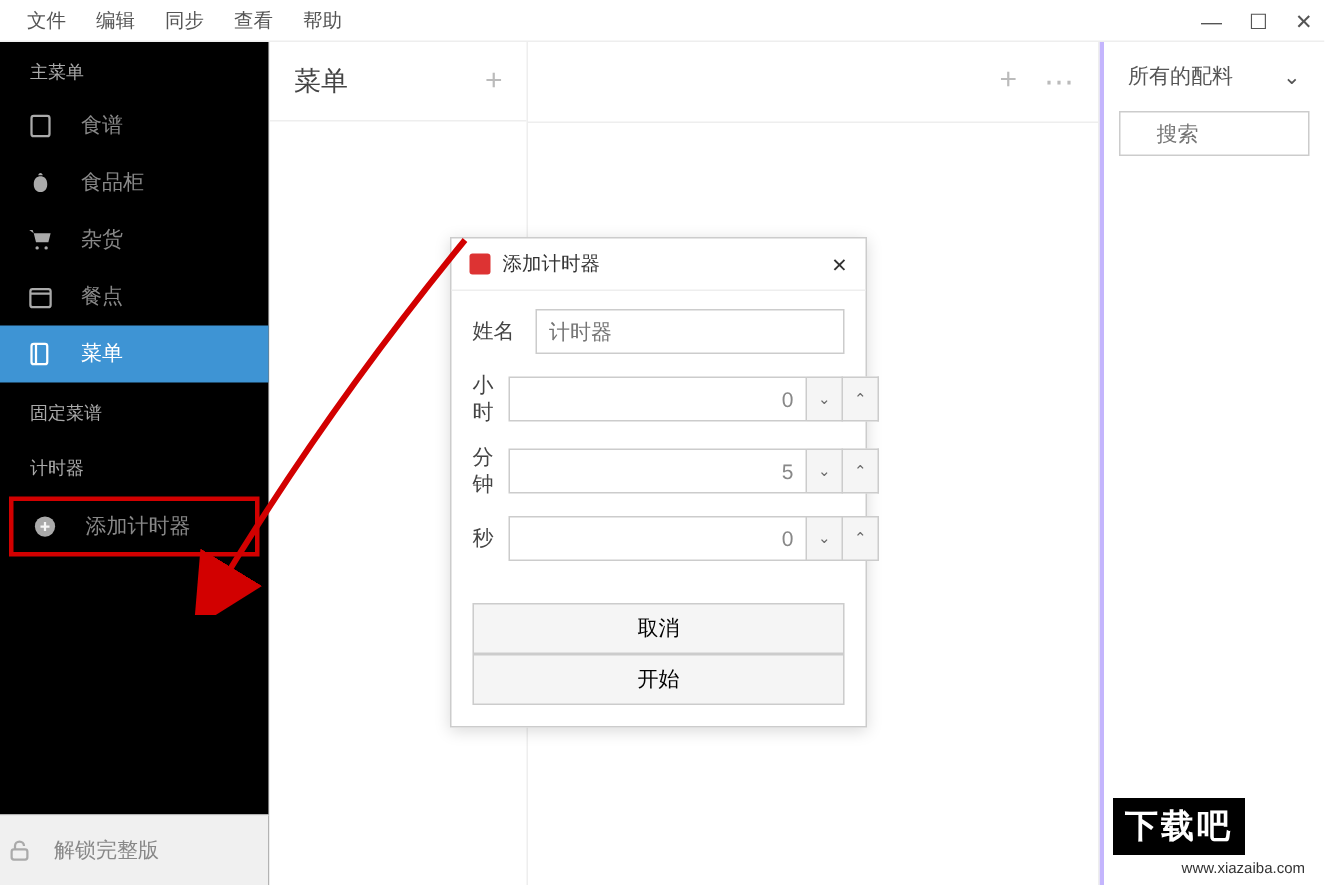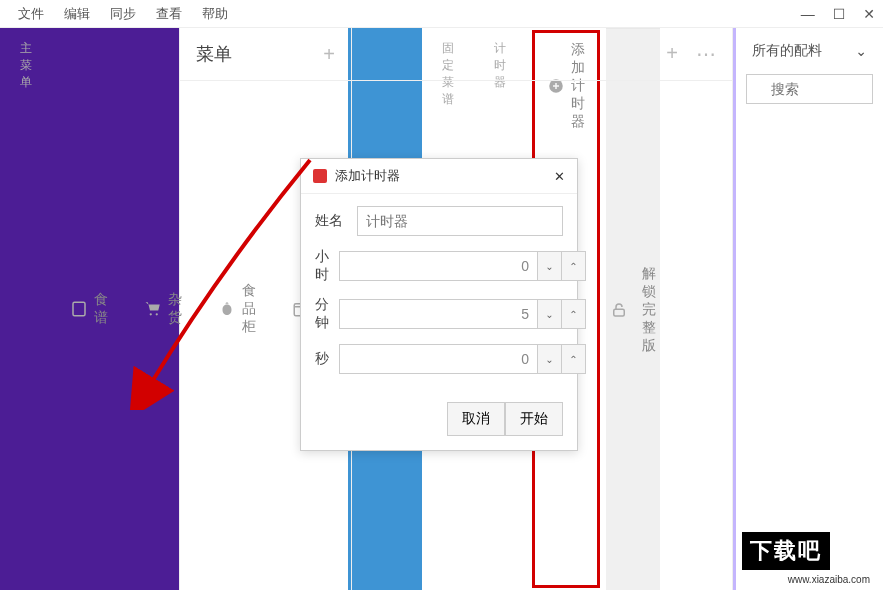--- a/index.html
+++ b/index.html
@@ -5,23 +5,23 @@
 * { margin: 0; padding: 0; box-sizing: border-box; font-family: "Microsoft YaHei", sans-serif; }
 body { width: 883px; height: 590px; background: #fff; position: relative; overflow: hidden; font-size: 14px; color: #333; }
 
 .menubar { height: 28px; display: flex; align-items: center; padding: 1px 8px; border-bottom: 1px solid #eee; }
 .menubar .menu-item { padding: 4px 10px; font-size: 13px; color: #555; cursor: pointer; }
 .window-controls { position: absolute; right: 8px; top: 0; height: 28px; display: flex; align-items: center; gap: 18px; }
 .window-controls span { cursor: pointer; color: #555; font-size: 14px; }
 
 .main { display: flex; height: calc(100% - 28px); }
 
-.sidebar { width: 180px; background: #4c1d95; display: flex; border-right: 1px solid #eee; }
+.sidebar { width: 180px; background: #000000; display: flex; flex-direction: column; border-right: 1px solid #eee; }
 .sidebar-heading { font-size: 12px; color: #aaa; padding: 12px 20px 8px; }
-.sidebar-item { display: flex; align-items: center; padding: 10px 18px; gap: 6px; color: #888; cursor: pointer; }
+.sidebar-item { display: flex; align-items: center; padding: 10px 18px; gap: 18px; color: #888; cursor: pointer; }
 .sidebar-item.active { background: #3e94d4; color: #fff; }
 .sidebar-item .icon { width: 18px; height: 18px; display: flex; align-items: center; justify-content: center; }
 .sidebar-item .label { font-size: 14px; }
 .sidebar-spacer { flex: 1; }
 .unlock { display: flex; align-items: center; gap: 14px; padding: 14px 4px; color: #888; border-top: 1px solid #e8e8e8; background: #f0f0f0; cursor: pointer; }
 .highlight-box { border: 3px solid #d20000; margin: 2px 6px; }
 .highlight-box .sidebar-item { padding: 8px 12px; }
 
 .center { flex: 1; position: relative; }
 .col-header { display: flex; align-items: center; justify-content: space-between; padding: 14px 16px; border-bottom: 1px solid #eee; }
@@ -41,21 +41,21 @@
 .dialog-title { display: flex; align-items: center; justify-content: space-between; padding: 8px 12px; border-bottom: 1px solid #eee; font-size: 13px; }
 .dialog-title .left { display: flex; align-items: center; gap: 8px; }
 .dialog-icon { width: 14px; height: 14px; background: #d33; border-radius: 2px; }
 .dialog-body { padding: 12px 14px 16px; }
 .dialog-row { display: flex; align-items: center; gap: 10px; margin-bottom: 12px; }
 .dialog-row label { width: 32px; font-size: 14px; color: #444; }
 .dialog-row input[type=text] { flex: 1; border: 1px solid #ccc; padding: 6px 8px; font-size: 14px; color: #888; }
 .spinner { flex: 1; display: flex; }
 .spinner input { flex: 1; border: 1px solid #ccc; padding: 6px 8px; text-align: right; font-size: 14px; }
 .spin-btn { width: 24px; border: 1px solid #ccc; border-left: none; background: #f5f5f5; cursor: pointer; display: flex; align-items: center; justify-content: center; font-size: 10px; color: #666; }
-.dialog-buttons { display: flex; justify-content: flex-end; padding: 0 14px 14px; }
+.dialog-buttons { display: flex; justify-content: flex-end; padding: 0 14px 14px; flex-direction: column; }
 .dialog-buttons button { padding: 7px 14px; border: 1px solid #ccc; background: #f5f5f5; cursor: pointer; font-size: 14px; }
 
 .arrow-svg { position: absolute; left: 110px; top: 150px; pointer-events: none; }
 
 .watermark { position: absolute; right: 13px; bottom: 2px; width: 130px; height: 58px; }
 .watermark .box { background: #000; color: #fff; font-size: 22px; font-weight: bold; padding: 4px 8px; letter-spacing: 2px; border: 2px solid #fff; display: inline-block; }
 .watermark .sub { font-size: 10px; color: #333; text-align: right; margin-top: 2px; }
 
 svg { display: block; }
 </style>
@@ -83,34 +83,34 @@
       <span class="icon">
           <svg width="18" height="18" viewBox="0 0 24 24" fill="none" stroke="#aaa" stroke-width="2">
             <rect x="4" y="3" width="16" height="18" rx="2"></rect>
           </svg>
         </span>
       <span class="label">食谱</span>
     </div>
     <div class="sidebar-item">
       <span class="icon">
           <svg width="18" height="18" viewBox="0 0 24 24" fill="#aaa">
+            <path d="M12 6c-3 0-6 2-6 7s3 7 6 7 6-2 6-7-3-7-6-7zm0-3c1 0 2 1 2 2h-4c0-1 1-2 2-2z"></path>
+          </svg>
+        </span>
+      <span class="label">食品柜</span>
+    </div>
+    <div class="sidebar-item">
+      <span class="icon">
+          <svg width="18" height="18" viewBox="0 0 24 24" fill="#aaa">
             <path d="M6 6h15l-2 8H8L6 6zm0 0L5 3H2"></path>
             <circle cx="9" cy="19" r="1.5"></circle>
             <circle cx="17" cy="19" r="1.5"></circle>
           </svg>
         </span>
       <span class="label">杂货</span>
-    </div>
-    <div class="sidebar-item">
-      <span class="icon">
-          <svg width="18" height="18" viewBox="0 0 24 24" fill="#aaa">
-            <path d="M12 6c-3 0-6 2-6 7s3 7 6 7 6-2 6-7-3-7-6-7zm0-3c1 0 2 1 2 2h-4c0-1 1-2 2-2z"></path>
-          </svg>
-        </span>
-      <span class="label">食品柜</span>
     </div>
     <div class="sidebar-item">
       <span class="icon">
           <svg width="18" height="18" viewBox="0 0 24 24" fill="none" stroke="#aaa" stroke-width="2">
             <rect x="3" y="5" width="18" height="16" rx="2"></rect>
             <line x1="3" y1="9" x2="21" y2="9"></line>
           </svg>
         </span>
       <span class="label">餐点</span>
     </div>

